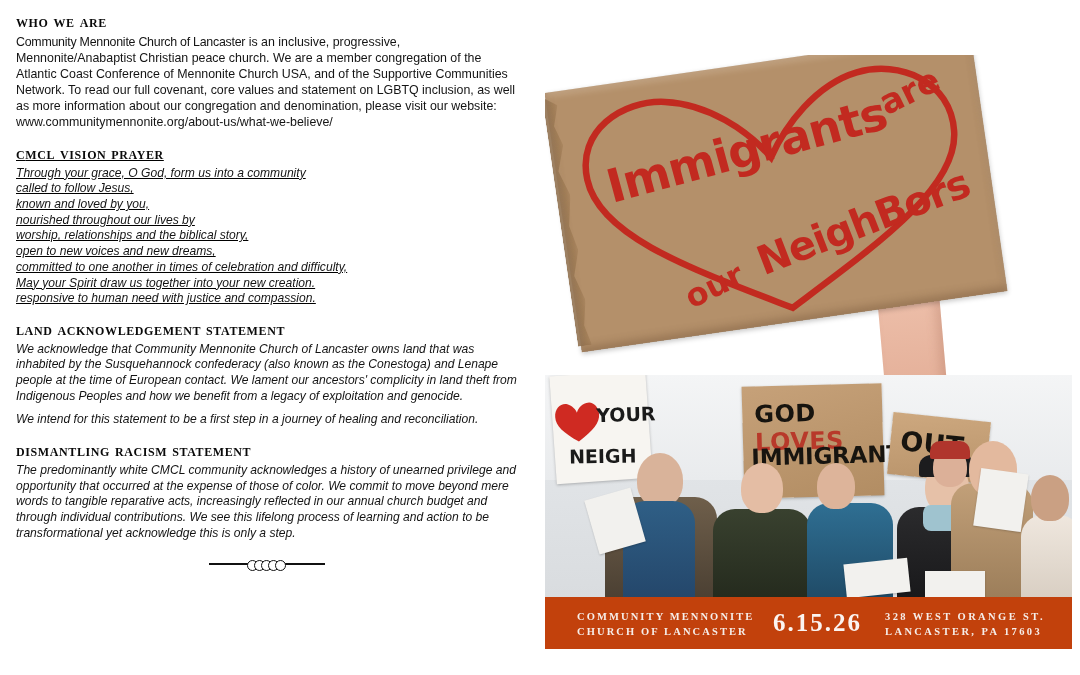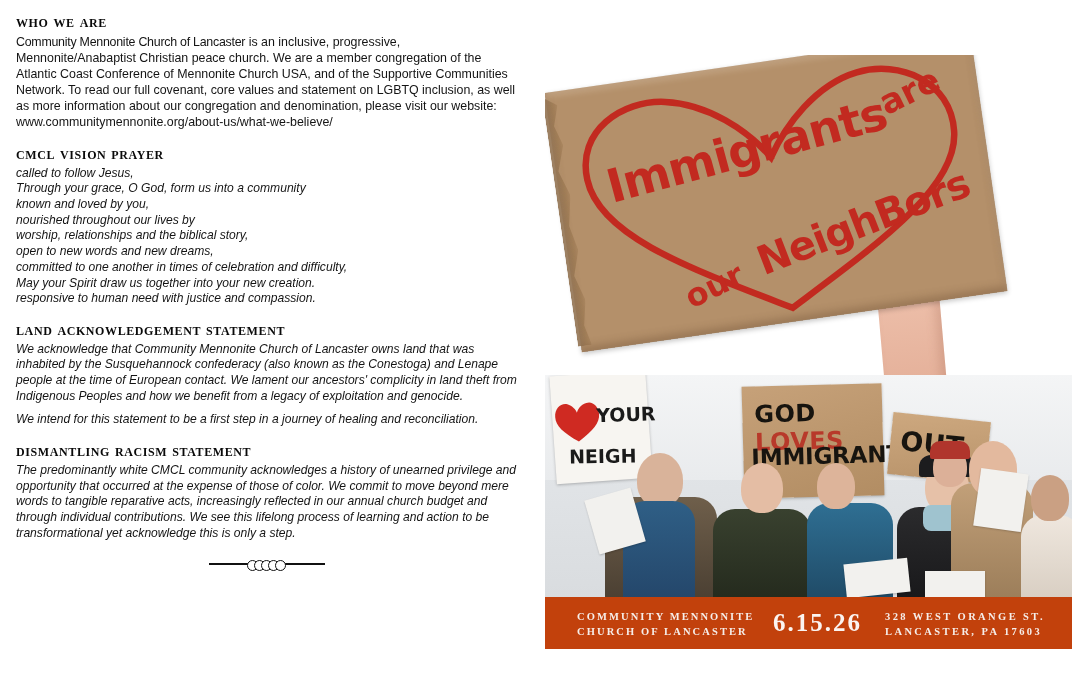--- a/index.html
+++ b/index.html
@@ -205,29 +205,29 @@
 
 <div class="page">
 
   <div class="left-col">
 
     <div class="sec">
       <div class="sec-head">Who We Are</div>
       <p class="body-txt"><b>Community Mennonite Church of Lancaster</b><span> is an inclusive, progressive, Mennonite/Anabaptist Christian peace church. We are a member congregation of the Atlantic Coast Conference of Mennonite Church USA, and of the Supportive Communities Network. To read our full covenant, core values and statement on LGBTQ inclusion, as well as more information about our congregation and denomination, please visit our website: www.communitymennonite.org/about-us/what-we-believe/</span></p>
     </div>
 
-    <div class="sec" style="margin-top:14px;">
+    <div class="sec" style="margin-top:14px;text-decoration:underline;">
       <div class="sec-head">CMCL Vision Prayer</div>
       <p class="italic-txt">
+        <span class="prayer-line">Through your grace, O God, form us into a community</span>
         <span class="prayer-line">called to follow Jesus,</span>
-        <span class="prayer-line">Through your grace, O God, form us into a community</span>
         <span class="prayer-line">known and loved by you,</span>
         <span class="prayer-line">nourished throughout our lives by</span>
         <span class="prayer-line">worship, relationships and the biblical story,</span>
-        <span class="prayer-line">open to new words and new dreams,</span>
+        <span class="prayer-line">open to new voices and new dreams,</span>
         <span class="prayer-line">committed to one another in times of celebration and difficulty,</span>
         <span class="prayer-line">May your Spirit draw us together into your new creation.</span>
         <span class="prayer-line">responsive to human need with justice and compassion.</span>
       </p>
     </div>
 
     <div class="sec" style="margin-top:13px;">
       <div class="sec-head">Land Acknowledgement Statement</div>
       <p class="italic-txt">We acknowledge that Community Mennonite Church of Lancaster owns land that was inhabited by the Susquehannock confederacy (also known as the Conestoga) and Lenape people at the time of European contact. We lament our ancestors' complicity in land theft from Indigenous Peoples and how we benefit from a legacy of exploitation and genocide.</p>
       <p class="italic-txt gap-p">We intend for this statement to be a first step in a journey of healing and reconciliation.</p>

